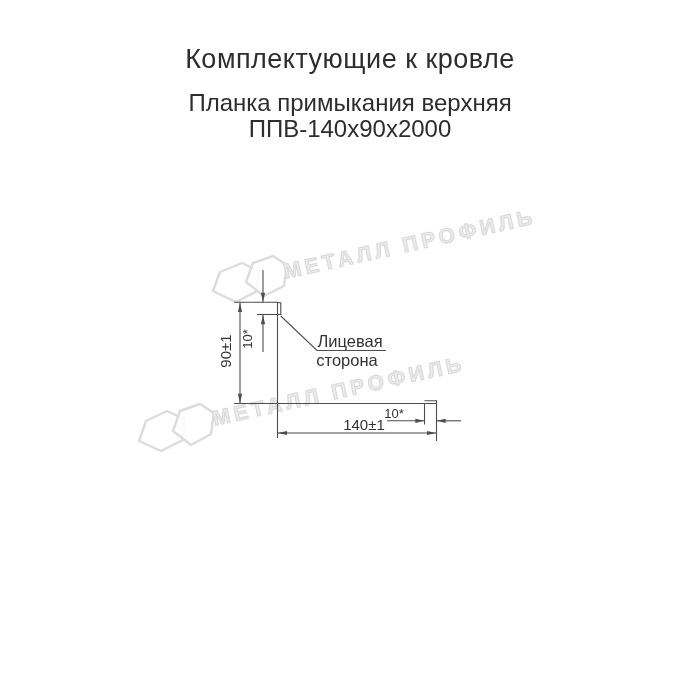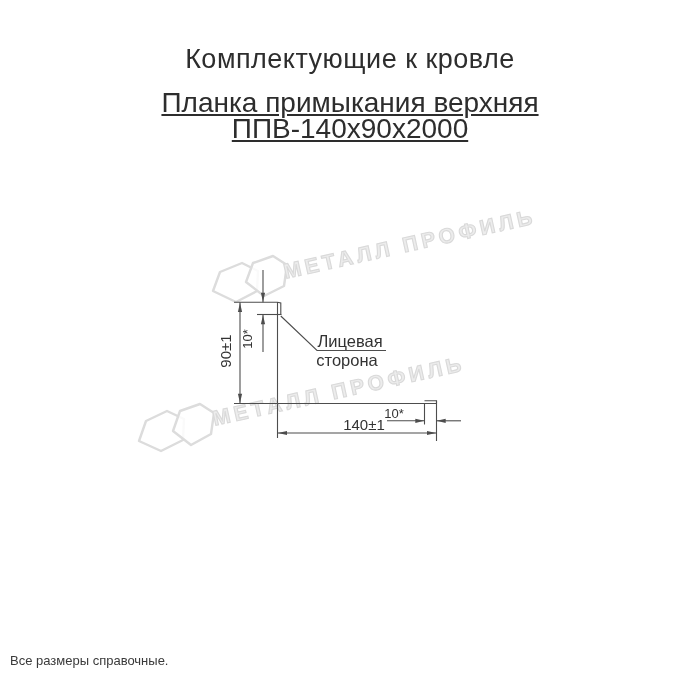--- a/index.html
+++ b/index.html
@@ -6,21 +6,21 @@
   body{
     width:700px;height:700px;background:#ffffff;position:relative;overflow:hidden;
     font-family:"Liberation Sans","DejaVu Sans",sans-serif;
   }
   .page-title{
     position:absolute;top:21px;left:0;right:0;text-align:center;
     font-size:27px;line-height:30px;color:#2d2d2d;letter-spacing:0.5px;margin-top:23px;
   }
   .subtitle{
     position:absolute;top:90px;left:0;right:0;text-align:center;
-    font-size:28px;line-height:26px;color:#2d2d2d;text-decoration:underline;
+    font-size:24px;line-height:26px;color:#2d2d2d;
   }
   .footnotes{
     position:absolute;left:10px;top:651px;
     font-size:13px;line-height:19px;color:#3a3a3a;
   }
   .wm-layer{position:absolute;left:0;top:0;width:700px;height:700px;z-index:1;}
   .wm-text{
     position:absolute;white-space:nowrap;
     font-weight:bold;font-size:21px;letter-spacing:4px;
     color:#ececec;-webkit-text-stroke:1.1px #d9d9d9;
@@ -112,14 +112,13 @@
   <text x="231" y="351" font-size="15" text-anchor="middle" transform="rotate(-90 231 351)">90±1</text>
   <text x="252" y="339" font-size="13" text-anchor="middle" transform="rotate(-90 252 339)">10*</text>
   <text x="364" y="429.5" font-size="15" text-anchor="middle">140±1</text>
   <text x="394" y="418" font-size="13" text-anchor="middle">10*</text>
 
   <text x="350" y="347" font-size="16.5" text-anchor="middle">Лицевая</text>
   <text x="347" y="366" font-size="16.5" text-anchor="middle">сторона</text>
 </svg>
 
 <div class="footnotes">
-  <div>Все размеры справочные.</div>
 </div>
 
 </body></html>

